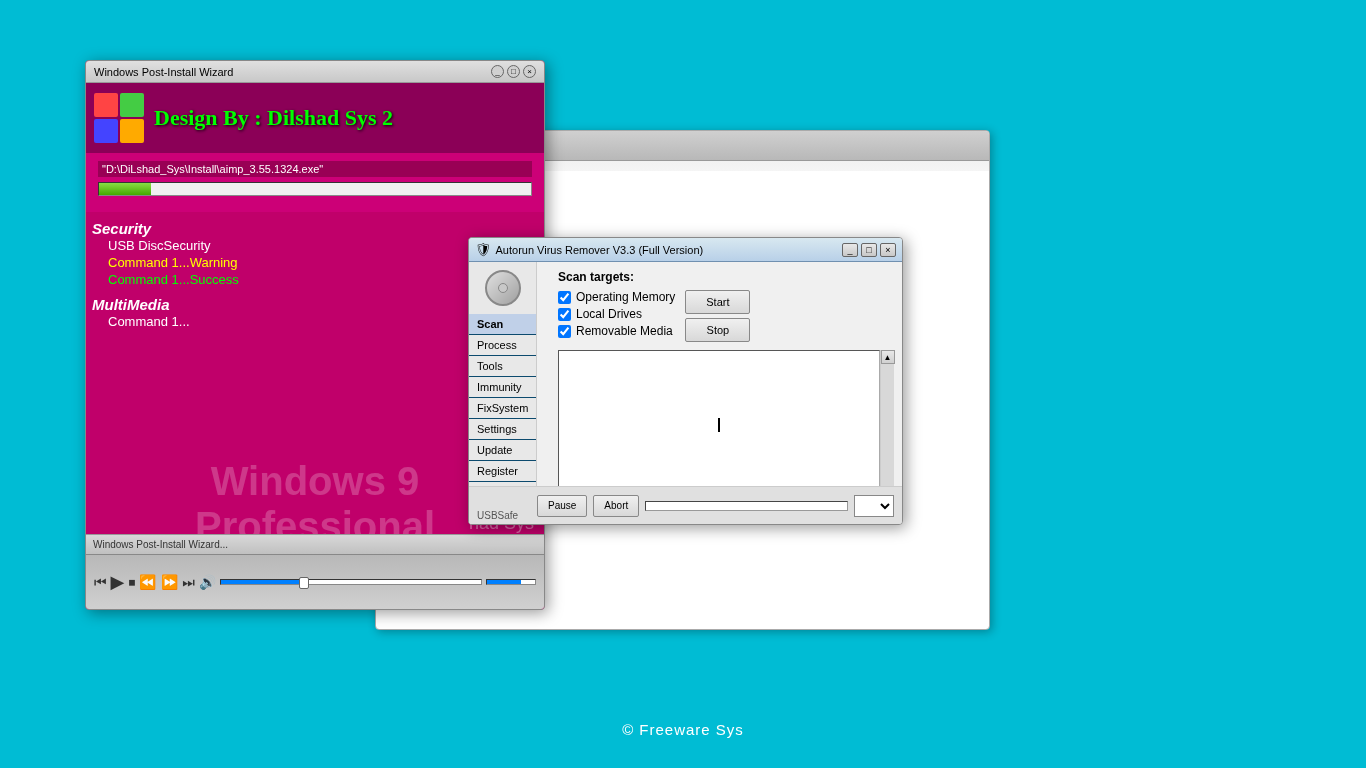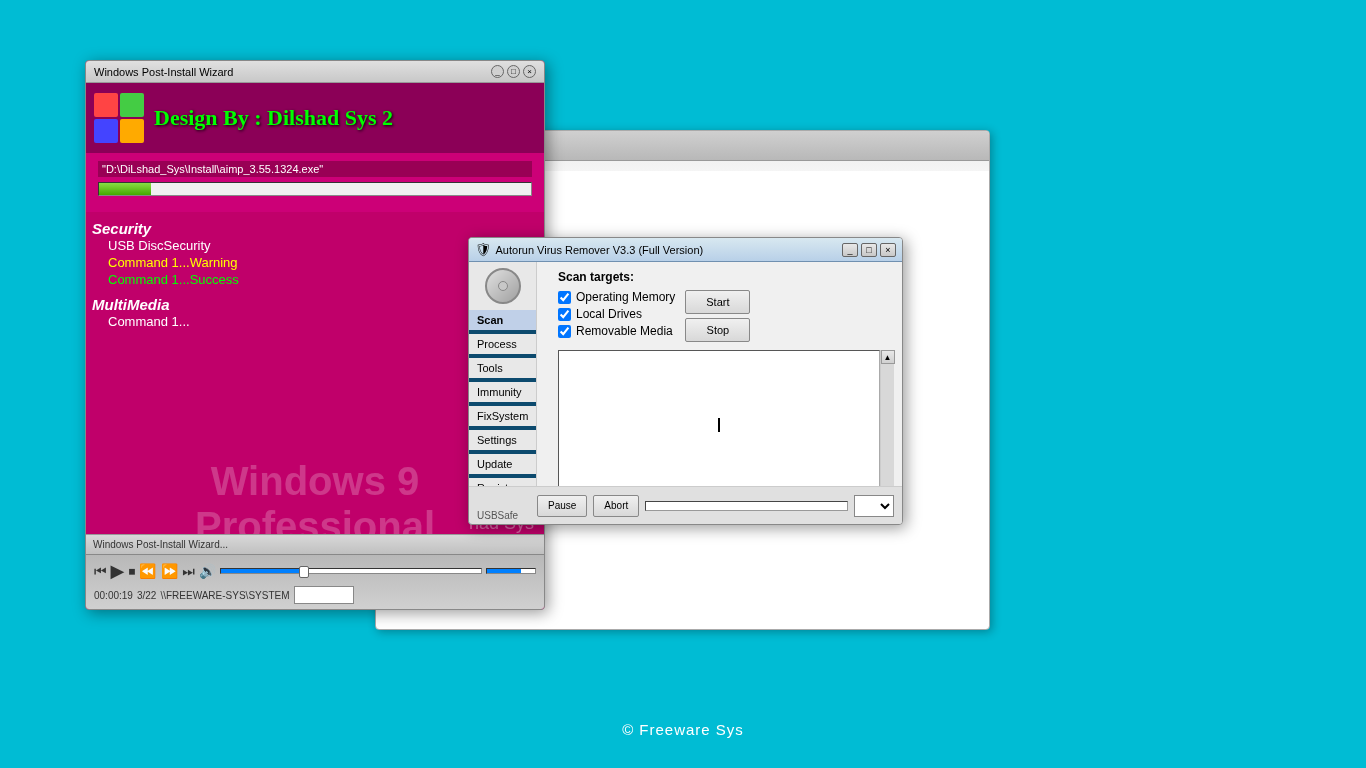--- a/index.html
+++ b/index.html
@@ -328,21 +328,21 @@
     .autorun-nav {
       display: flex;
       flex-direction: column;
       width: 100%;
     }
     .autorun-nav-item {
       padding: 4px 6px 4px 8px;
       font-size: 11px;
       color: #000;
       cursor: pointer;
-      border-bottom: 4px solid #0c4a6e;
+      border-bottom: 1px solid #0c4a6e;
     }
     .autorun-nav-item.active { background: #c0d0e8; font-weight: bold; }
 
     
     .autorun-main {
       flex: 1;
       display: flex;
       flex-direction: column;
       padding: 8px;
       margin-left: 13px;
@@ -564,26 +564,20 @@
           <span class="player-btn">⏩</span>
           <span class="player-btn">⏭</span>
           <span class="player-btn">🔊</span>
           <div class="player-track" style="flex:1;">
             <div class="player-track-fill"></div>
             <div class="player-thumb"></div>
           </div>
           <div class="player-volume">
             <div class="player-vol-fill"></div>
           </div>
-        </div>
-        <div class="player-row-bottom">
-          <span class="player-time">00:00:19</span>
-          <span class="player-time">3/22</span>
-          <span class="player-time">\\FREEWARE-SYS\SYSTEM</span>
-          <div class="player-dropdown"></div>
         </div>
       </div>
     </div>
   </div>
 
   <div class="autorun-window">
 
     <div class="autorun-titlebar">
       <span style="font-size:13px;">🛡</span>
       <span>Autorun Virus Remover V3.3 (Full Version)</span>

